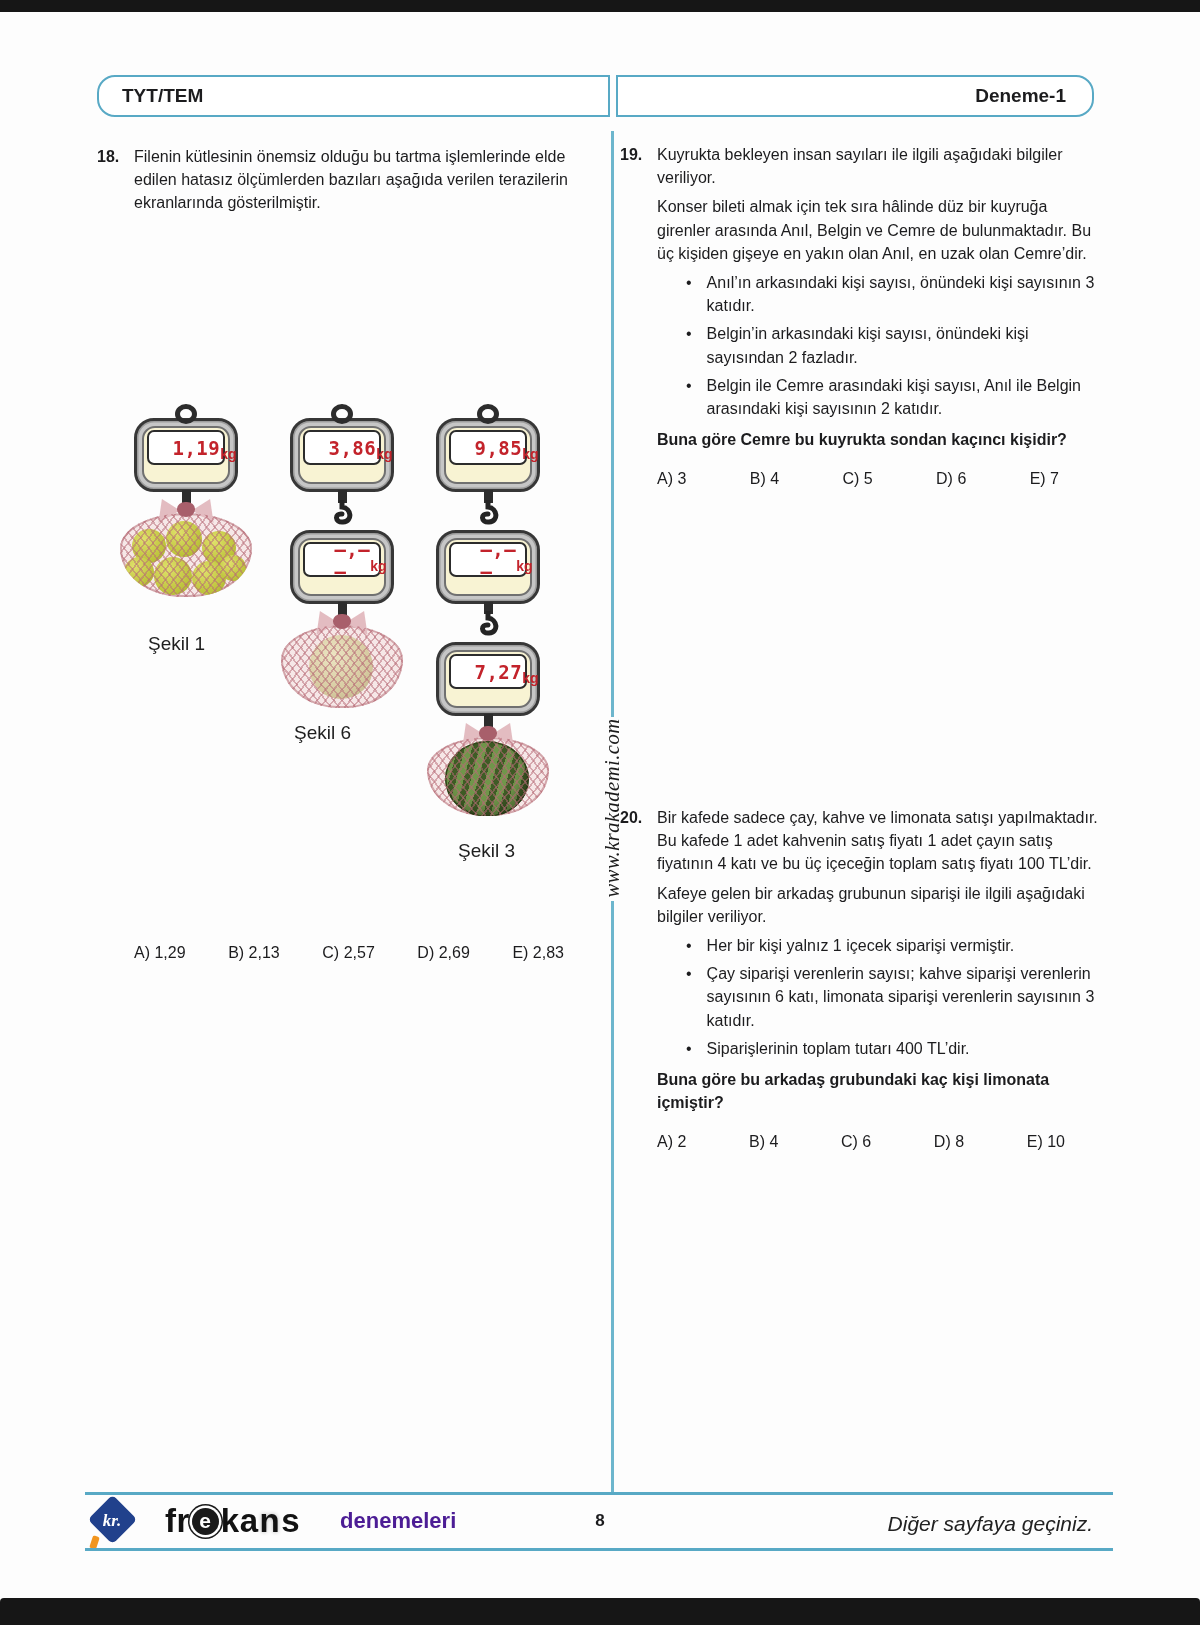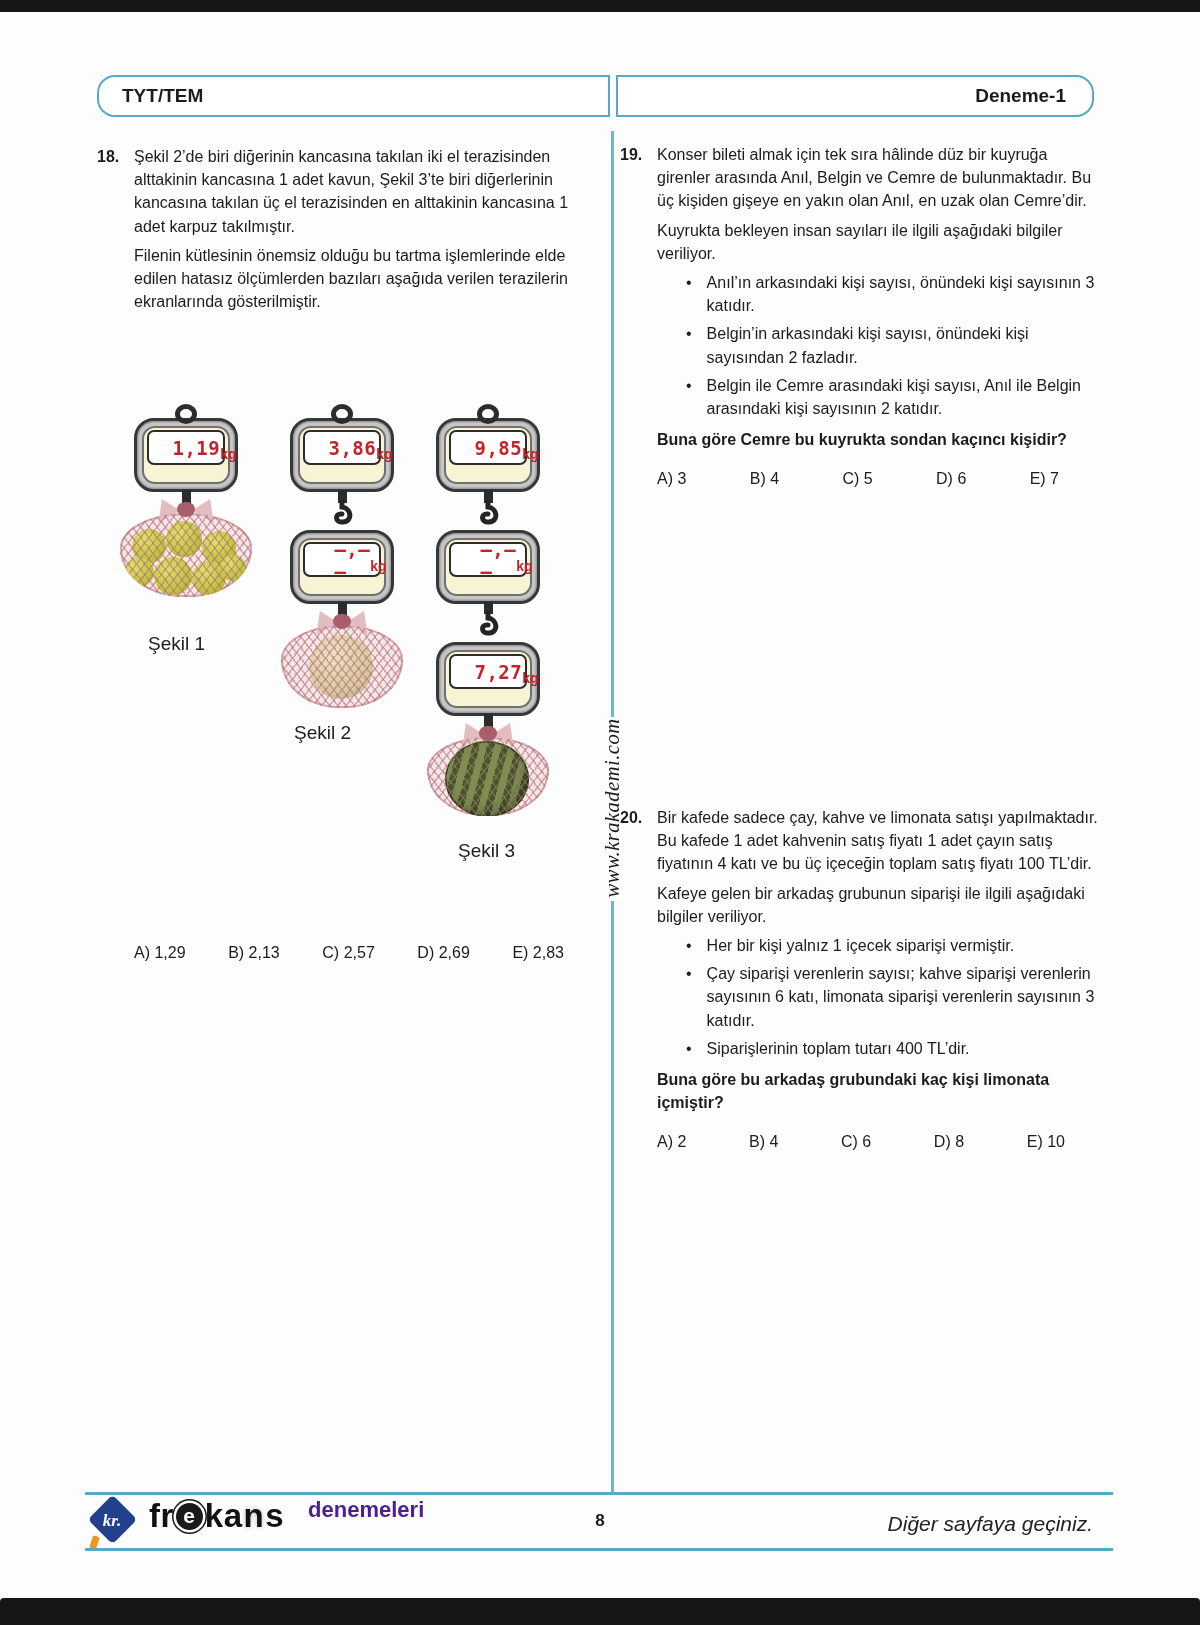--- a/index.html
+++ b/index.html
@@ -72,21 +72,21 @@
                     repeating-linear-gradient(-52deg, rgba(183,106,118,.5) 0 1.6px, transparent 1.6px 6.5px); }
   .fruit { position:absolute; border-radius:50%; z-index:1; }
   .apple { background:radial-gradient(circle at 35% 30%, #e0e16b, #bcc23a 68%, #9aa52e); }
   .melon { background:radial-gradient(circle at 38% 32%, #ece4c2, #d6caa0 62%, #b9ac84); }
   .wmelon { background:repeating-linear-gradient(105deg, #3f5c25 0 7px, #70964a 7px 14px);
             box-shadow:inset -5px -7px 12px rgba(0,0,0,.28), inset 0 0 0 1.5px #35491d; }
 
   
   .fline { position:absolute; left:85px; width:1028px; height:2.5px; background:#58a9c5; }
   .f1 { top:1492px; } .f2 { top:1548px; }
-  .footer-left { position:absolute; left:88px; top:1497px; height:48px; display:flex; align-items:flex-start; gap:13px; }
+  .footer-left { position:absolute; left:88px; top:1497px; height:48px; display:flex; align-items:center; gap:29px; }
   .diamond-wrap { position:relative; width:48px; height:48px; }
   .diamond { position:absolute; left:7px; top:5px; width:35px; height:35px; background:#21418c;
              transform:rotate(45deg); border-radius:5px; }
   .diamond-text { position:absolute; inset:0; display:flex; align-items:center; justify-content:center;
                   color:#fff; font-family:"Liberation Serif", serif; font-style:italic; font-weight:bold; font-size:17px; z-index:2; }
   .orange-tick { position:absolute; left:3px; bottom:-4px; width:7px; height:13px; background:#f2951e;
                  transform:rotate(18deg); border-radius:2px; }
   .brand { display:flex; align-items:center; font-weight:bold; font-size:33px; letter-spacing:.5px; color:#121212; }
   .brand .gear { display:inline-flex; width:27px; height:27px; border-radius:50%; background:#1a1a1a; color:#fff;
                  align-items:center; justify-content:center; font-size:21px; margin:0 2px;
@@ -109,21 +109,20 @@
     <span>Deneme-1</span>
   </div>
 
   <div class="vline v1"></div>
   <div class="vline v2"></div>
   <div class="wm">www.krakademi.com</div>
 
   <div class="qblock q18block">
     <span class="qnum">18.</span>
     <div class="qbody">
-      <p>Şekil 2’de biri diğerinin kancasına takılan iki el terazisinden alttakinin kancasına 1 adet kavun, Şekil 3’te biri diğerlerinin kancasına takılan üç el terazisinden en alttakinin kancasına 1 adet karpuz takılmıştır.</p>
       <p>Filenin kütlesinin önemsiz olduğu bu tartma işlemlerinde elde edilen hatasız ölçümlerden bazıları aşağıda verilen terazilerin ekranlarında gösterilmiştir.</p>
     </div>
   </div>
 
   <div class="figs">
 
     <div class="scale" style="left:16px; top:26px;">
       <div class="ring"></div>
       <div class="scale-face"></div>
       <div class="scale-display">
@@ -171,21 +170,21 @@
     <div class="strap" style="left:220px; top:210px; height:14px;"></div>
     <div class="bag" style="left:163px; top:220px; width:122px; height:96px;">
       <span class="ear ear-l"></span>
         <span class="ear ear-r"></span>
       <div class="bag-knot"></div>
       <div class="bag-body">
         <span class="fruit melon" style="left:28px; top:10px; width:64px; height:64px;"></span>
         <div class="net"></div>
       </div>
     </div>
-    <div class="fig-label" style="left:176px; top:330px;">Şekil 2</div>
+    <div class="fig-label" style="left:176px; top:330px;">Şekil 6</div>
 
     <div class="scale" style="left:318px; top:26px;">
       <div class="ring"></div>
       <div class="scale-face"></div>
       <div class="scale-display">
         <span class="dval">9,85</span>
         <span class="dunit">kg</span>
       </div>
     </div>
     <div class="strap" style="left:366px; top:98px; height:13px;"></div>
@@ -227,22 +226,22 @@
     <span>A) 1,29</span>
     <span>B) 2,13</span>
     <span>C) 2,57</span>
     <span>D) 2,69</span>
     <span>E) 2,83</span>
   </div>
 
   <div class="qblock q19block">
     <span class="qnum">19.</span>
     <div class="qbody">
+      <p>Kuyrukta bekleyen insan sayıları ile ilgili aşağıdaki bilgiler veriliyor.</p>
       <p>Konser bileti almak için tek sıra hâlinde düz bir kuyruğa girenler arasında Anıl, Belgin ve Cemre de bulunmaktadır. Bu üç kişiden gişeye en yakın olan Anıl, en uzak olan Cemre’dir.</p>
-      <p>Kuyrukta bekleyen insan sayıları ile ilgili aşağıdaki bilgiler veriliyor.</p>
       <div class="bullet">
         <span class="dot">•</span>
         <span>Anıl’ın arkasındaki kişi sayısı, önündeki kişi sayısının 3 katıdır.</span>
       </div>
       <div class="bullet">
         <span class="dot">•</span>
         <span>Belgin’in arkasındaki kişi sayısı, önündeki kişi sayısından 2 fazladır.</span>
       </div>
       <div class="bullet">
         <span class="dot">•</span>

